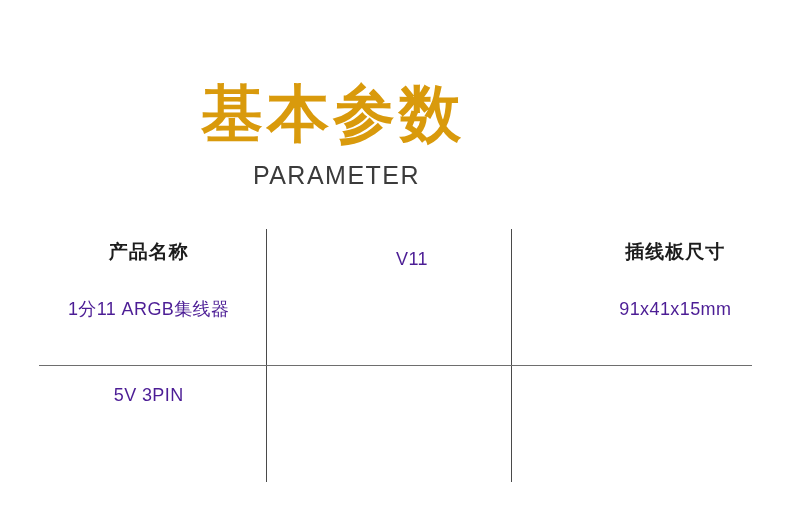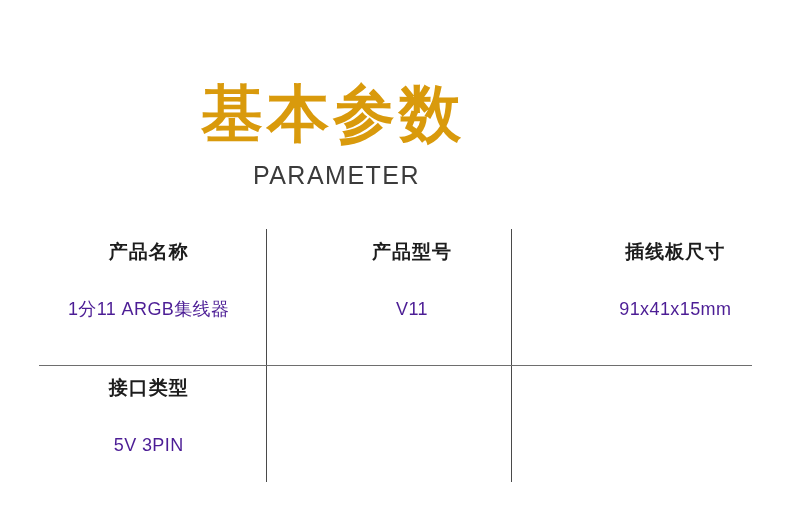--- a/index.html
+++ b/index.html
@@ -133,32 +133,30 @@
   </div>
 
   <div class="spec-table">
 
     <div class="spec-row row-0">
       <div class="spec-cell">
         <span class="cell-label">产品名称</span>
         <span class="cell-value">1分11 ARGB集线器</span>
       </div>
       <div class="spec-cell">
-        <span class="cell-label">产品型号</span>
         <span class="cell-value">V11</span>
       </div>
       <div class="spec-cell">
         <span class="cell-label">插线板尺寸</span>
         <span class="cell-value">91x41x15mm</span>
       </div>
     </div>
 
     <div class="spec-row row-1">
       <div class="spec-cell">
-        <span class="cell-label">接口类型</span>
         <span class="cell-value">5V 3PIN</span>
       </div>
     </div>
 
   </div>
 
   <div class="v-rule v-rule-1"></div>
   <div class="v-rule v-rule-2"></div>
   <div class="h-rule"></div>
 

